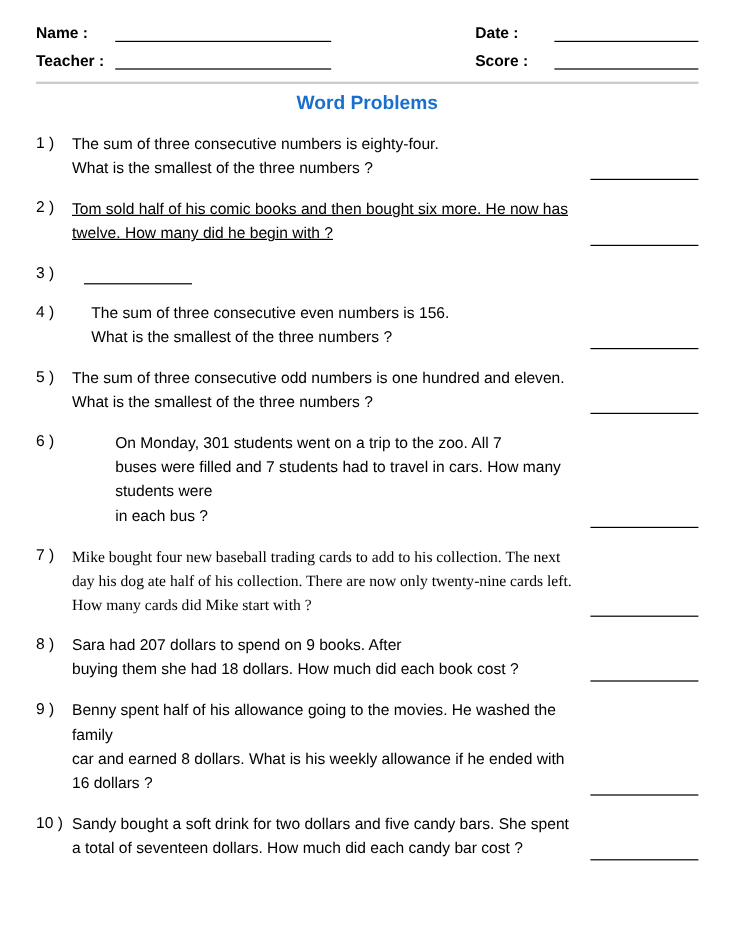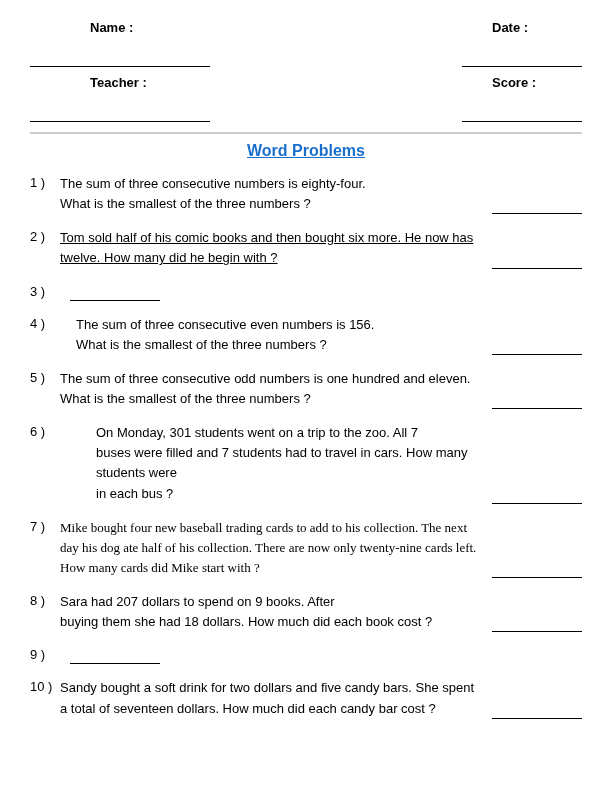--- a/index.html
+++ b/index.html
@@ -18,22 +18,21 @@
       margin-bottom: 8px;
     }
     .header-left, .header-right {
       display: flex;
       flex-direction: column;
       gap: 8px;
     }
     .header-row {
       display: flex;
       align-items: center;
-      gap: 18px;
-      flex-direction: column;
+      gap: 6px;
     }
     .header-label {
       font-weight: bold;
       font-size: 13px;
       min-width: 60px;
     }
     .header-line {
       border-bottom: 1px solid #000;
       width: 180px;
       display: inline-block;
@@ -49,21 +48,20 @@
       border: none;
       border-top: 2px solid #ccc;
       margin: 10px 0 8px 0;
     }
     .title {
       text-align: center;
       font-size: 16px;
       font-weight: bold;
       color: #1a6fcc;
       margin-bottom: 14px;
-      text-decoration: underline;
     }
     .questions {
       list-style: none;
     }
     .question-item {
       display: flex;
       margin-bottom: 14px;
       align-items: flex-start;
       position: relative;
     }
@@ -162,20 +160,23 @@
       <div class="answer-line"></div>
     </li>
     <li class="question-item">
       <span class="q-number">8 )</span>
       <div class="q-text" style="white-space: pre-line;">Sara had 207 dollars to spend on 9 books. After
 buying them she had 18 dollars. How much did each book cost ?</div>
       <div class="answer-line"></div>
     </li>
     <li class="question-item">
       <span class="q-number">9 )</span>
+      <div class="q-text" style="white-space: pre-line;">Benny spent half of his allowance going to the movies. He washed the family
+car and earned 8 dollars. What is his weekly allowance if he ended with
+16 dollars ?</div>
       <div class="answer-line"></div>
     </li>
     <li class="question-item">
       <span class="q-number">10 )</span>
       <div class="q-text" style="white-space: pre-line;">Sandy bought a soft drink for two dollars and five candy bars. She spent
 a total of seventeen dollars. How much did each candy bar cost ?</div>
       <div class="answer-line"></div>
     </li>
   </ul>
 

